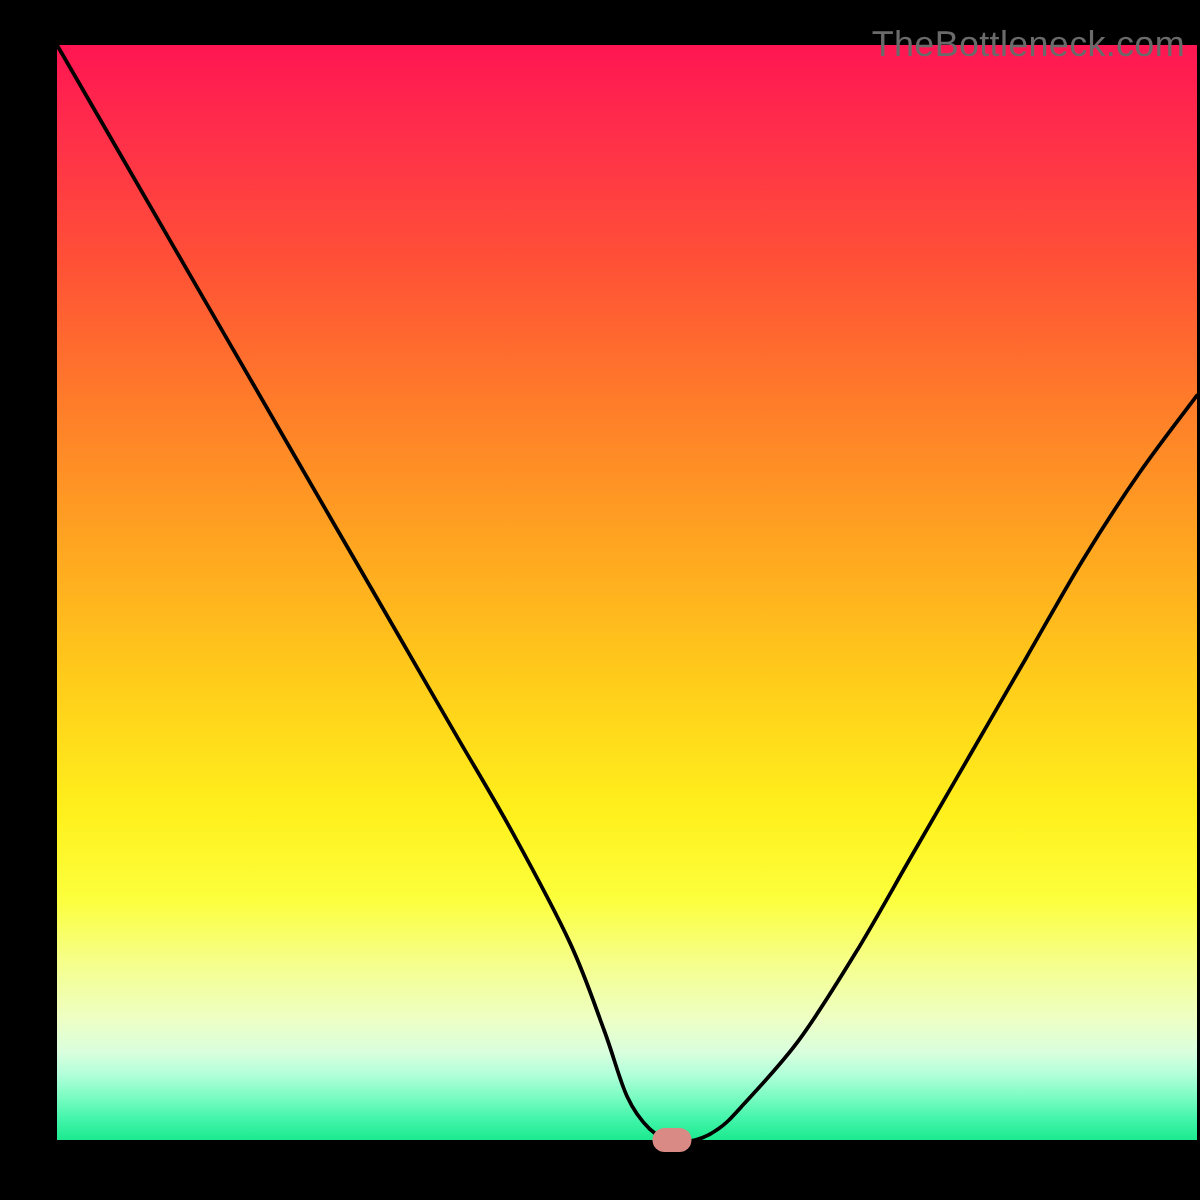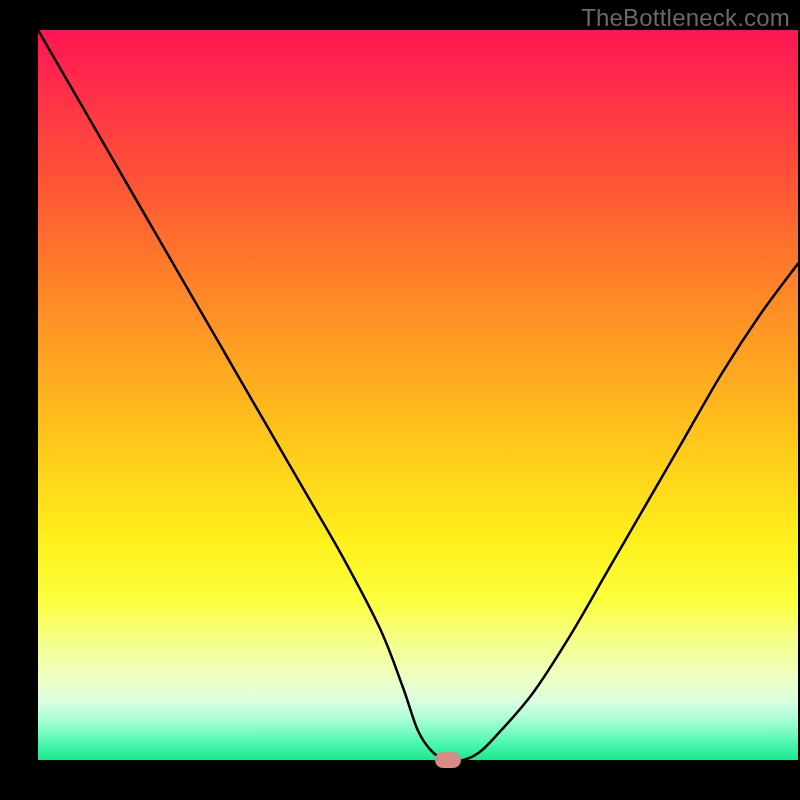--- a/index.html
+++ b/index.html
@@ -12,21 +12,21 @@
     font-family: Arial, Helvetica, sans-serif;
   }
   .frame {
     position: relative;
     width: 800px;
     height: 800px;
     background: #000;
   }
   .watermark {
     position: absolute;
-    top: 4px;
+    top: 16px;
     right: 10px;
     color: #6a6a6a;
     font-size: 24px;
     font-weight: 400;
     letter-spacing: 0.2px;
     z-index: 10;
   }
   .plot-area {
     position: absolute;
     left: 38px;

